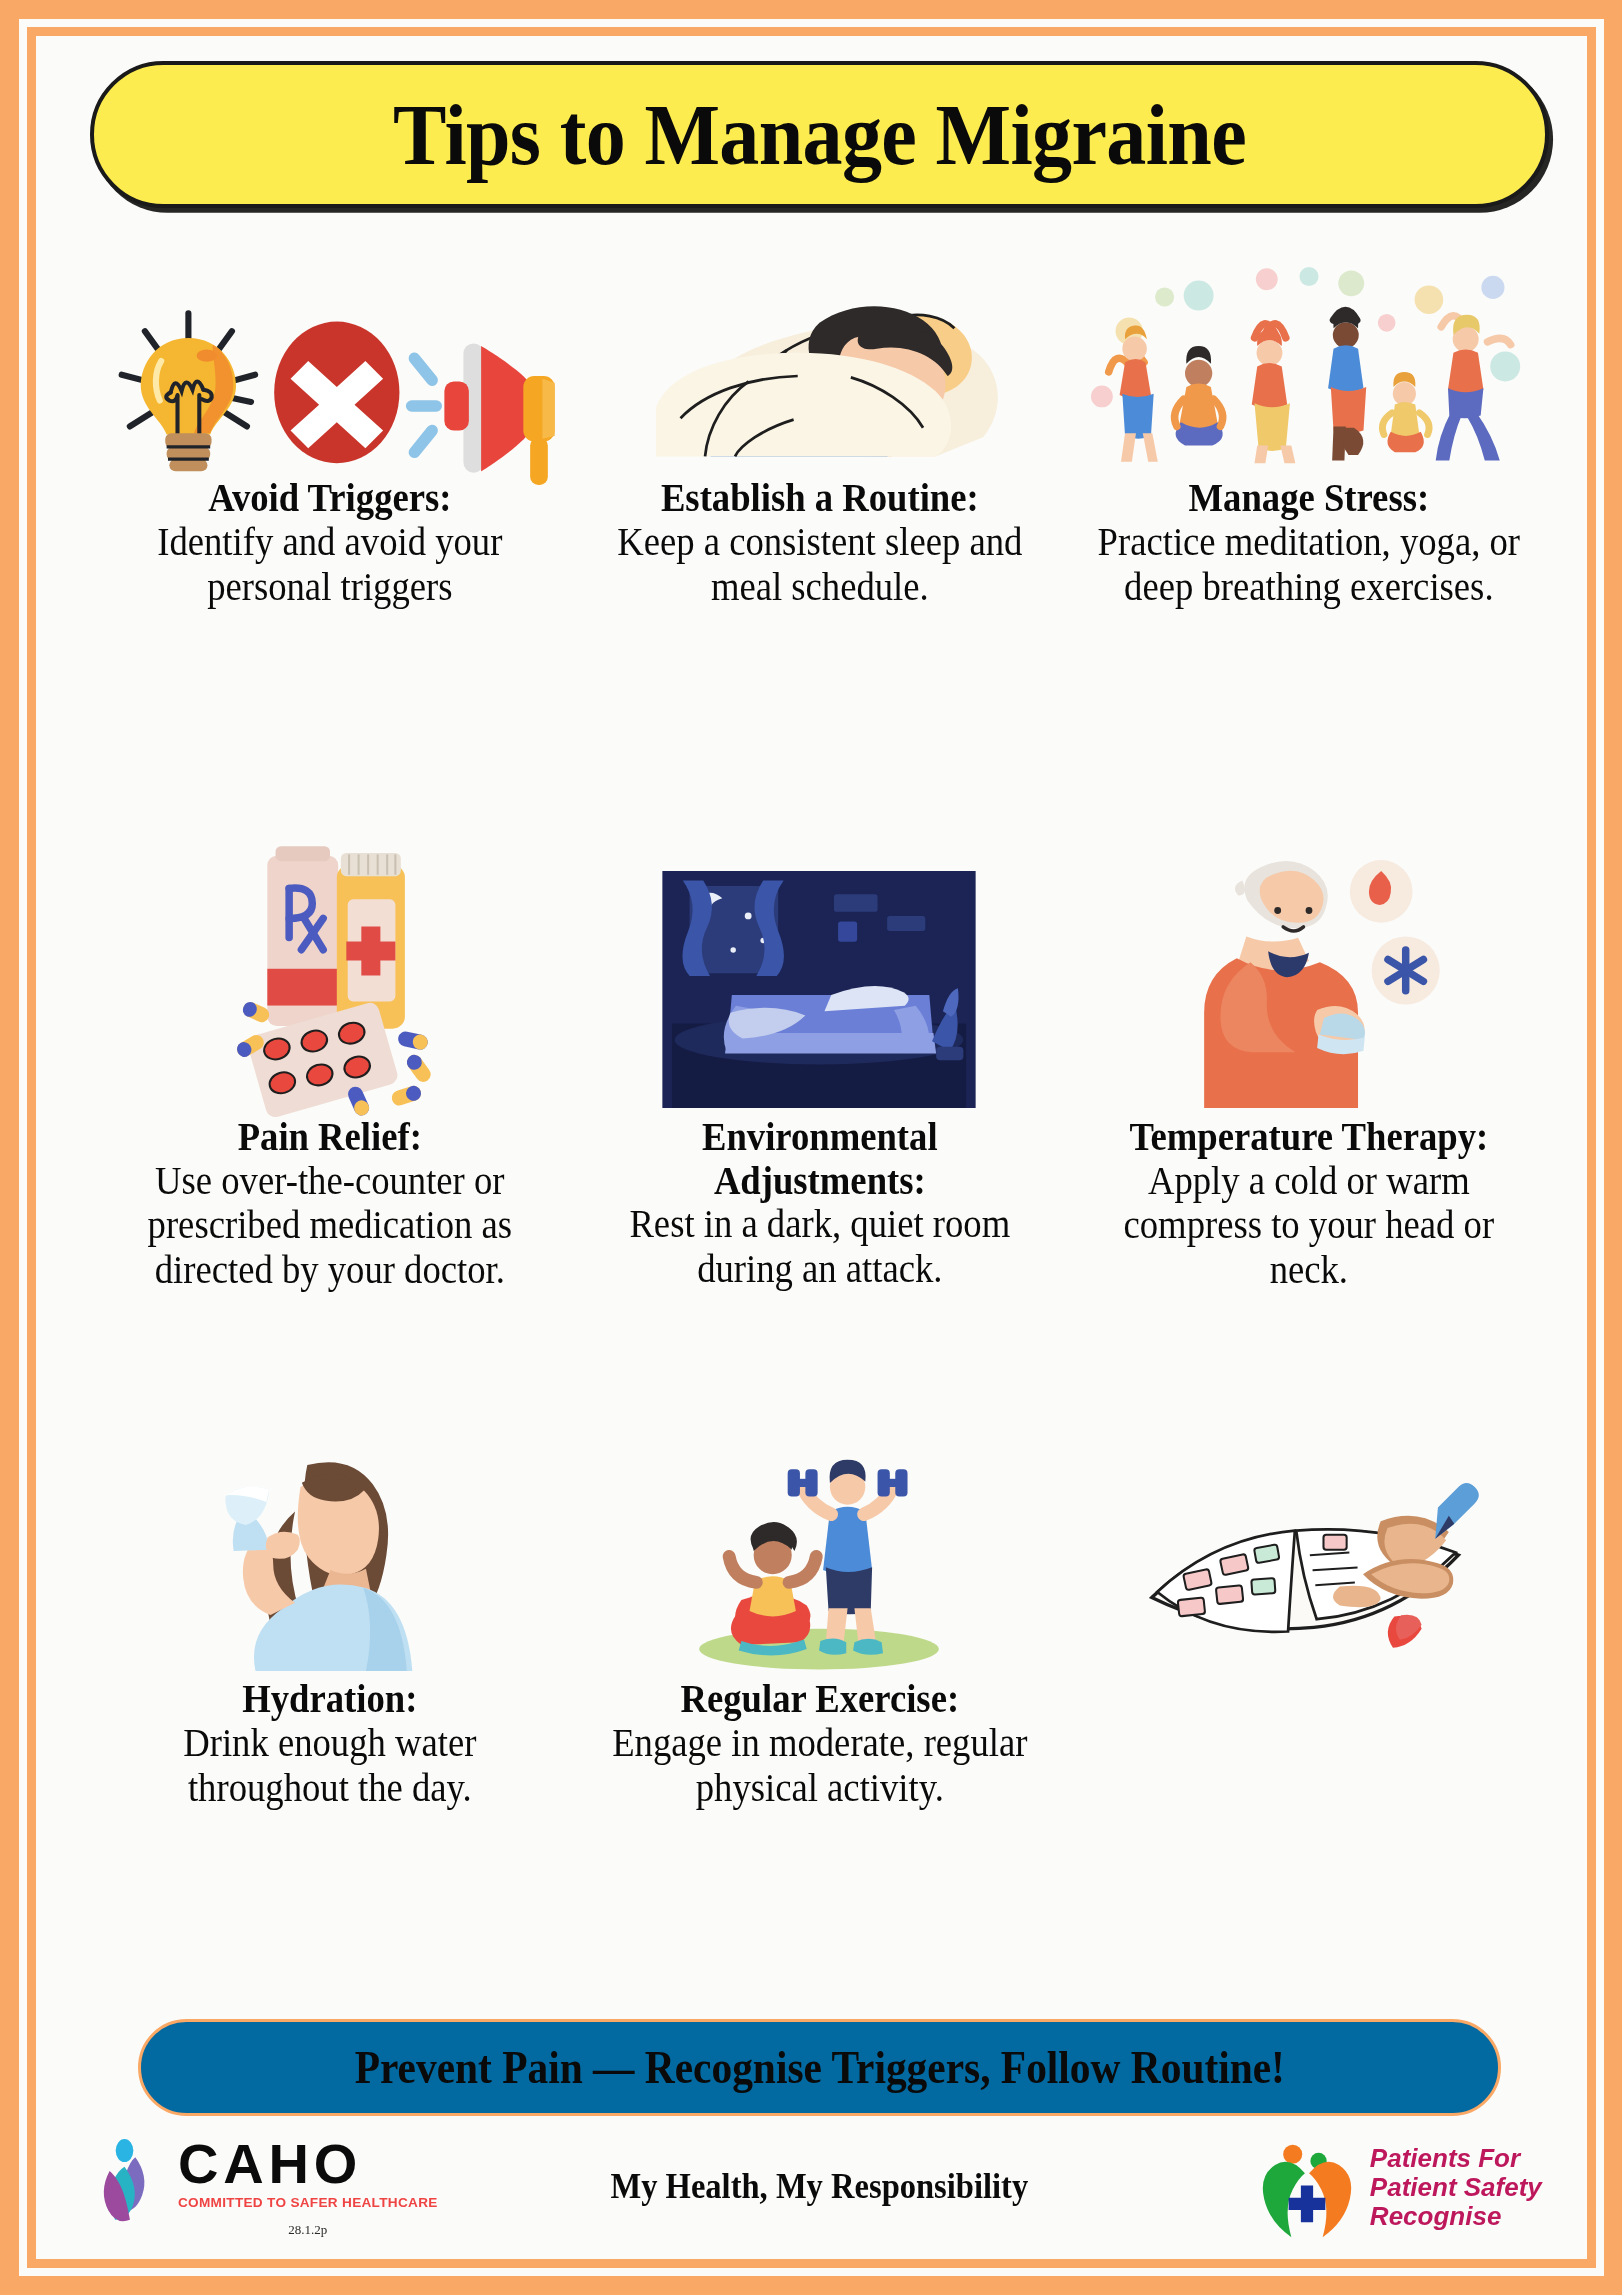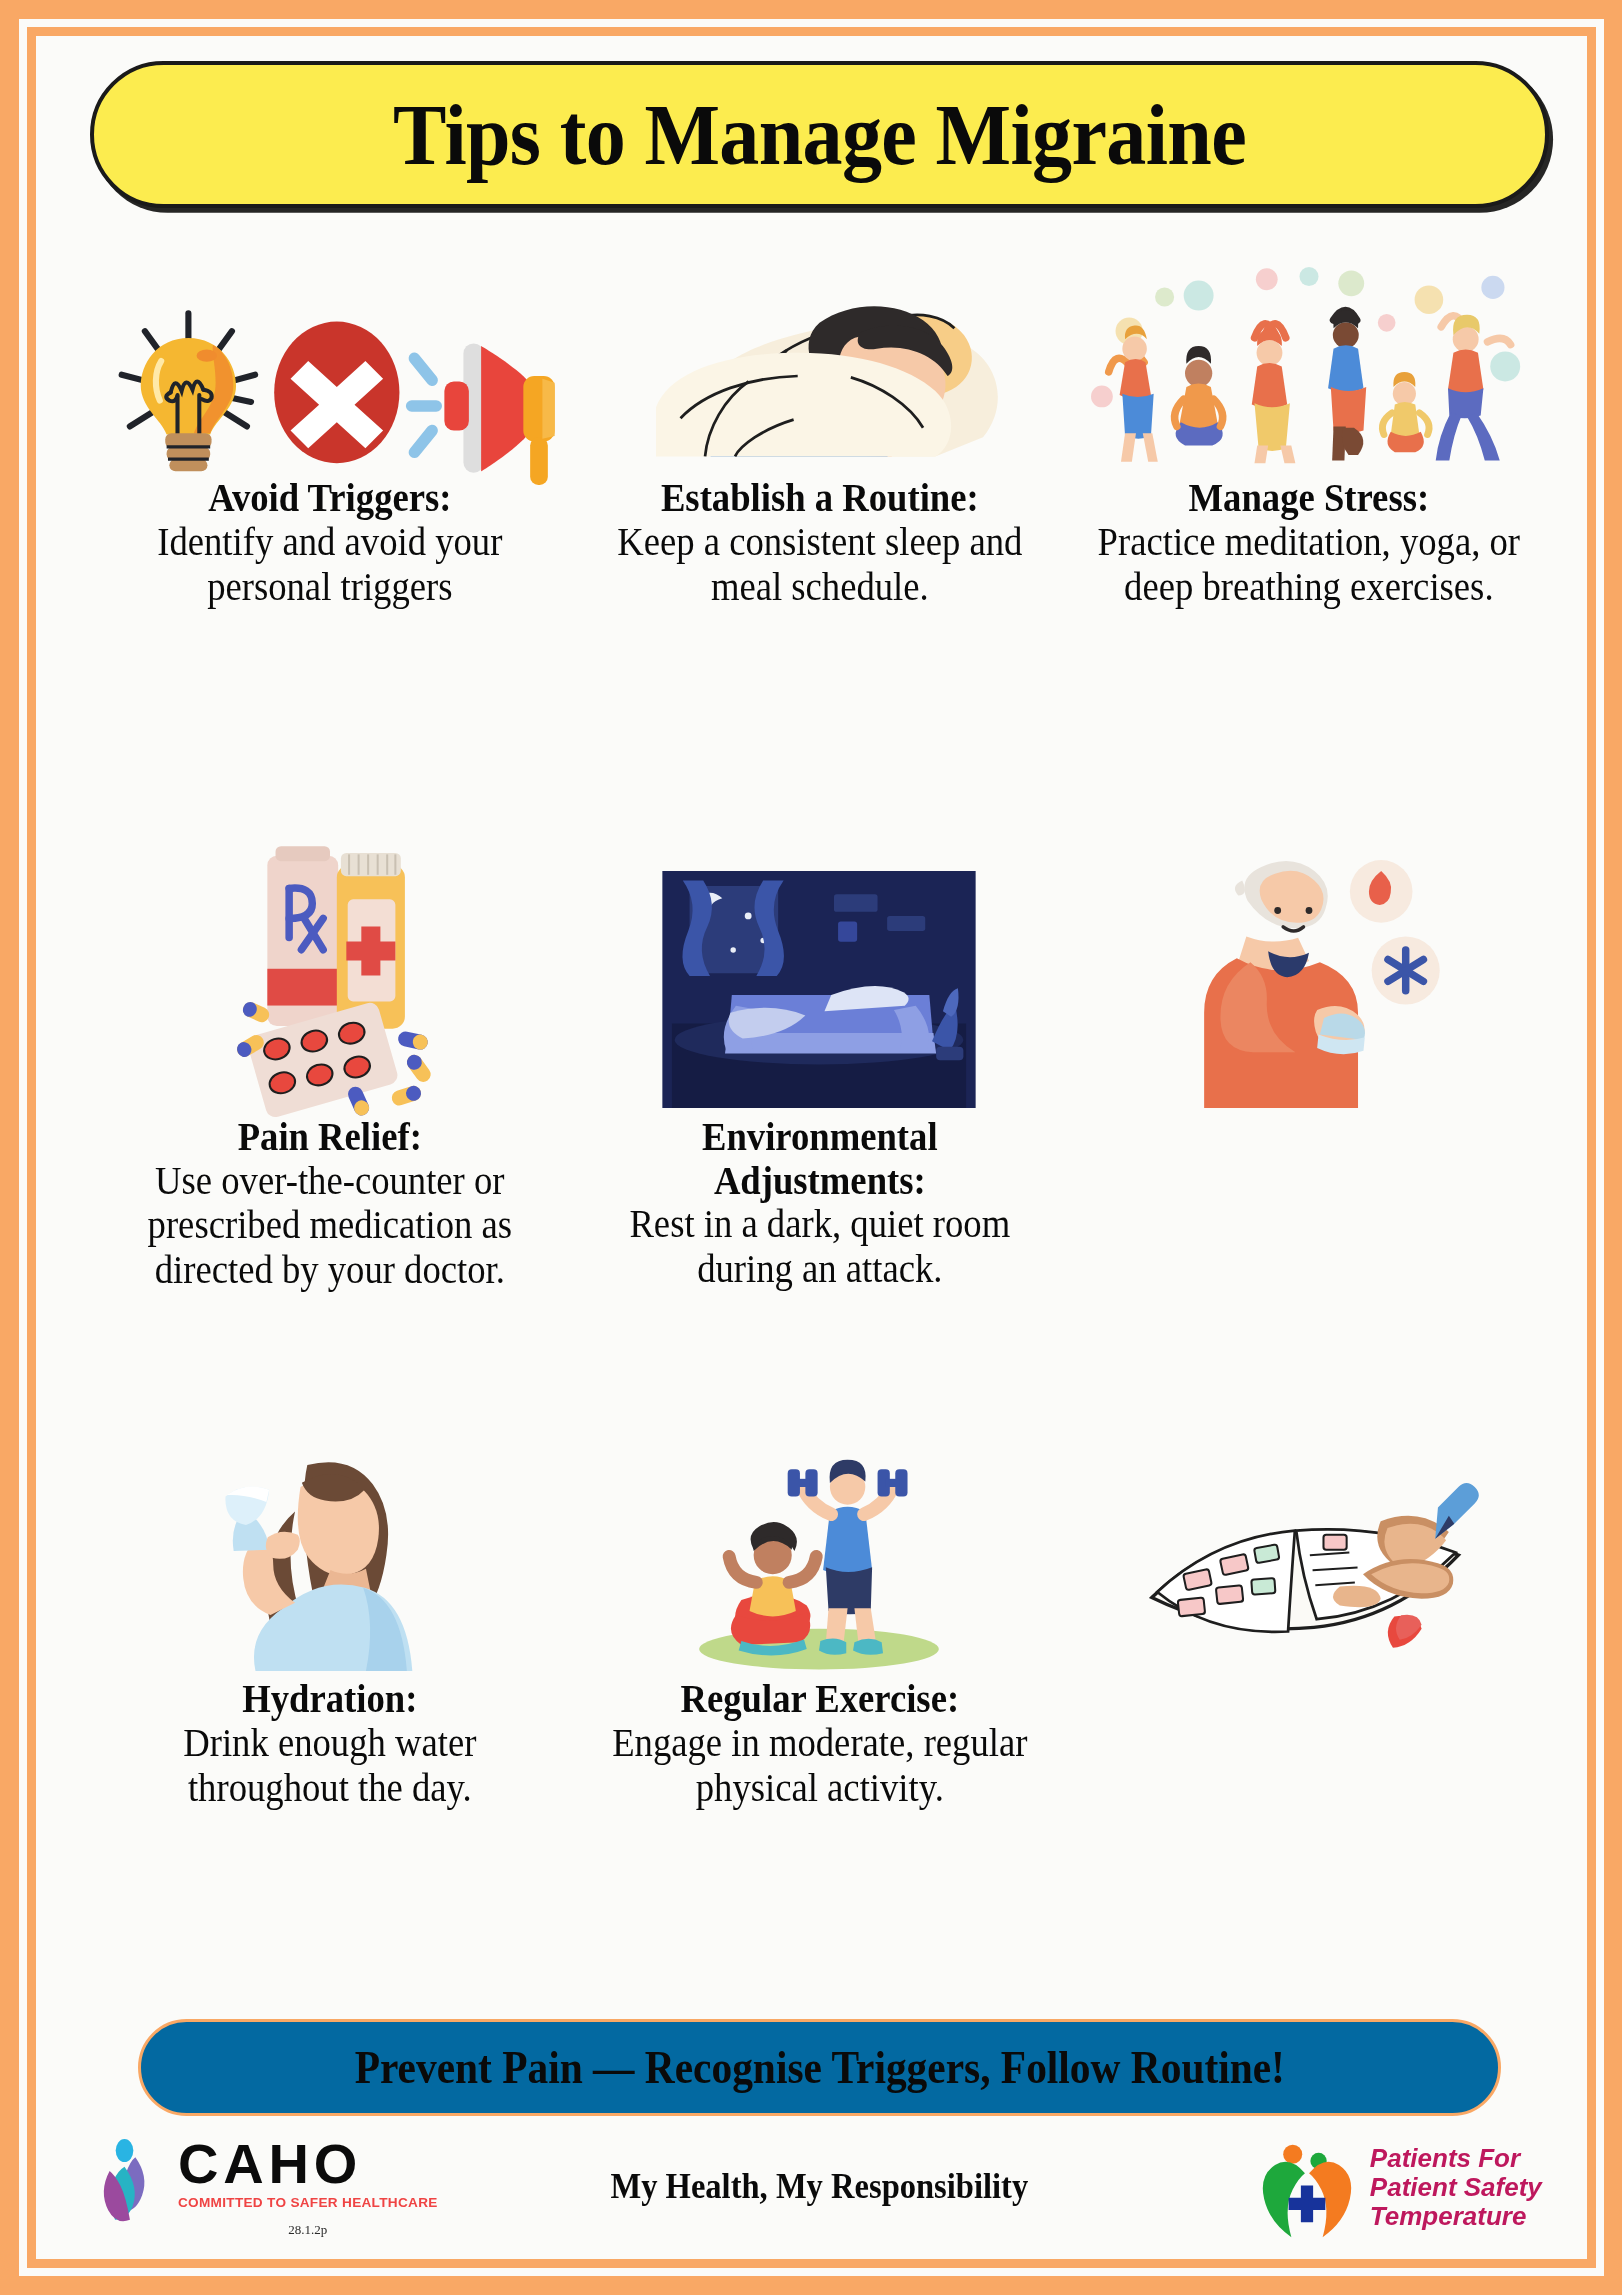--- a/index.html
+++ b/index.html
@@ -457,20 +457,24 @@
             <path d="M106 58 q-12 -14 6 -22 q10 22 -6 22 Z" fill="#E8E3DC"></path>
             <path d="M118 118 q38 14 76 2 l16 34 q-50 24 -104 2 Z" fill="#F6C9A8"></path>
             <path d="M104 150 q58 32 122 6 q56 22 56 74 l0 140 l-226 0 l0 -140 q0 -56 48 -80 Z" fill="#E8704B"></path>
             <path d="M150 140 q30 16 60 2 q-6 34 -32 36 q-24 -2 -28 -38 Z" fill="#2B3A6B"></path>
             <path d="M124 156 q-46 30 -44 84 q2 46 48 48 l62 0 q-44 -26 -42 -74 q2 -36 -24 -58 Z" fill="#EB8661"></path>
             <path d="M222 226 q34 -14 58 6 q16 14 10 34 q-6 20 -30 20 q-30 0 -40 -28 q-6 -20 2 -32 Z" fill="#F6C9A8"></path>
             <path d="M232 238 q32 -16 54 6 q10 12 4 26 l-64 -8 Z" fill="#B9D9E8"></path>
             <path d="M224 262 q36 14 68 4 l-2 20 q-34 12 -68 -4 Z" fill="#CFE6F2"></path>
           </svg>
         </div>
+        <div class="txt">
+          <div class="h">Temperature Therapy:</div>
+          <div class="b">Apply a cold or warm compress to your head or neck.</div>
+        </div>
       </div>
 
       <div class="cell r3">
         <div class="art">
           <svg width="273" height="225" viewBox="0 0 400 330">
             <path d="M166 28 q62 -16 96 28 q30 40 20 104 q-8 56 -30 84 q-18 22 -44 16 q-26 -8 -34 -44 q-8 -40 -12 -86 q-4 -68 4 -102 Z" fill="#6B4A36"></path>
             <path d="M148 96 q-16 76 6 144 q16 50 48 66 l-74 0 q-24 -46 -22 -110 q2 -66 42 -100 Z" fill="#6B4A36"></path>
             <path d="M156 60 q50 -34 92 4 q28 28 22 72 q-6 44 -40 52 q-36 8 -62 -24 q-24 -30 -12 -104 Z" fill="#F6C9A8"></path>
             <path d="M158 54 q54 -30 92 10 q-20 22 -58 16 q-26 -4 -34 -26 Z" fill="#6B4A36"></path>
             <path d="M200 182 q26 12 52 -2 l8 40 q-40 20 -76 2 Z" fill="#EBB793"></path>
@@ -600,21 +604,21 @@
         <svg width="102" height="89" viewBox="0 0 150 130">
           <circle cx="54" cy="16" r="14" fill="#F47B20"></circle>
           <circle cx="92" cy="26" r="12" fill="#1EA83C"></circle>
           <path d="M72 44 q-22 -26 -44 -12 q-24 16 -16 50 q8 34 40 56 q-12 -42 2 -70 q8 -16 18 -24 Z" fill="#1EA83C"></path>
           <path d="M78 44 q22 -26 44 -12 q24 16 16 50 q-8 34 -40 56 q12 -42 -2 -70 q-8 -16 -18 -24 Z" fill="#F47B20"></path>
           <path d="M66 62 h18 v18 h18 v18 h-18 v18 h-18 v-18 h-18 v-18 h18 Z" fill="#17339B"></path>
         </svg>
         <div class="ppsf-txt">
           <div>Patients For</div>
           <div>Patient Safety</div>
-          <div>Temperature</div>
+          <div>Recognise</div>
         </div>
       </div>
     </div>
 
    </div>
   </div>
  </div>
 </div>
 
 

